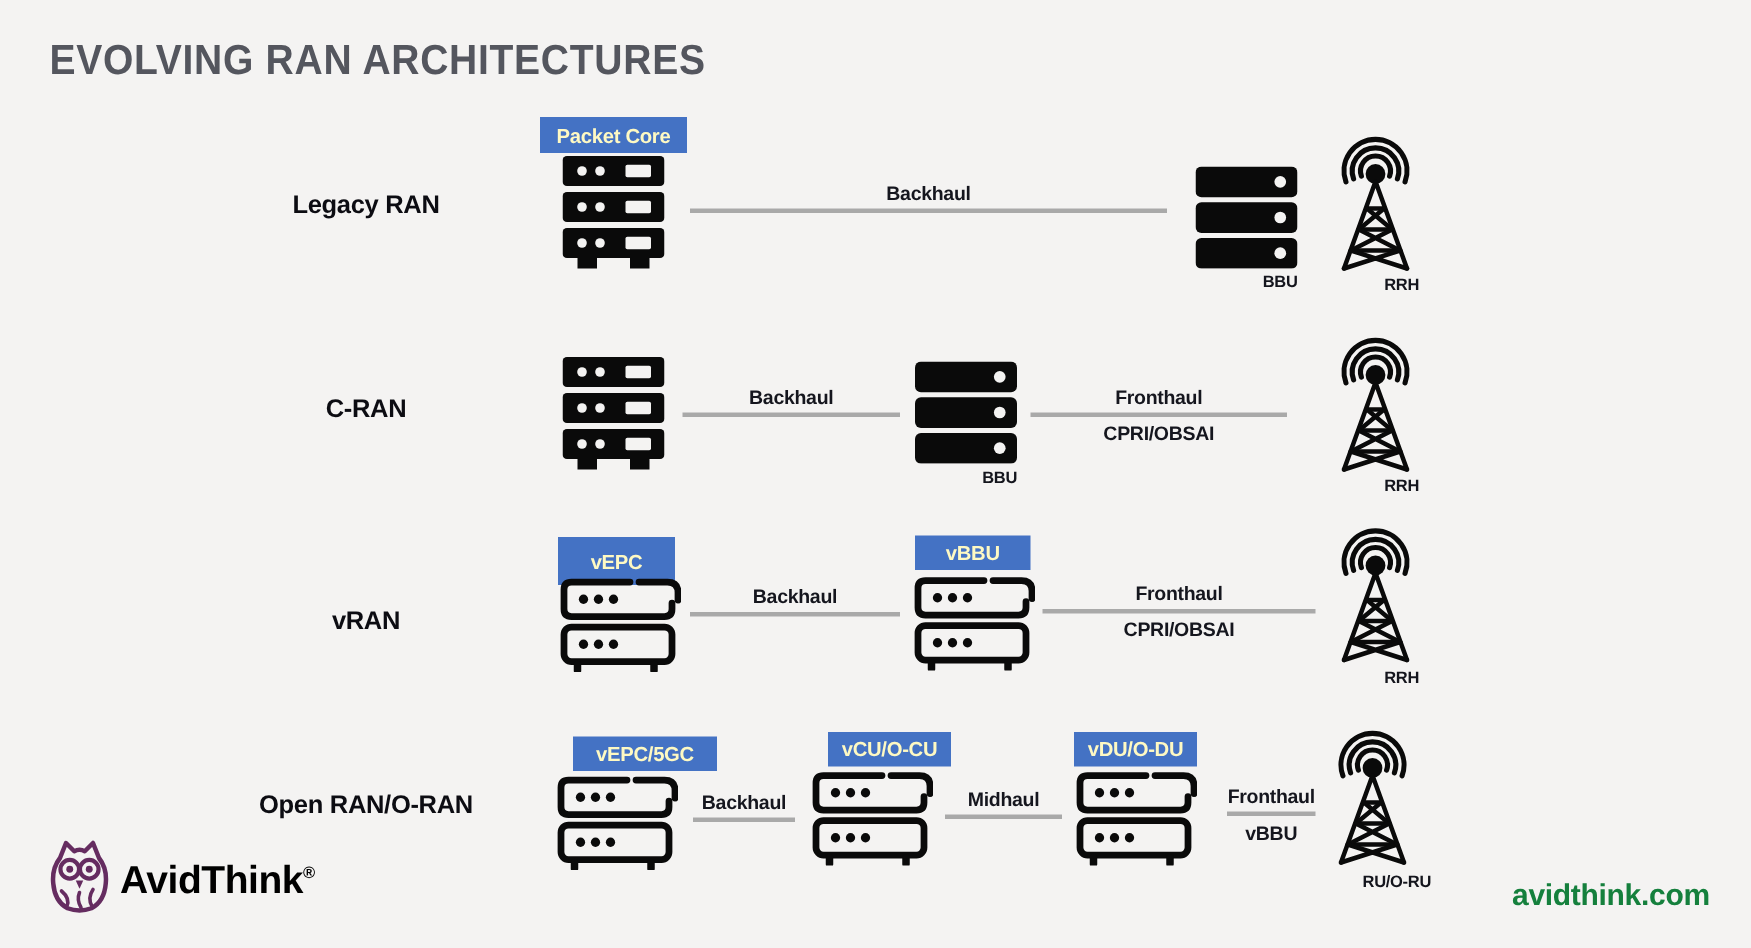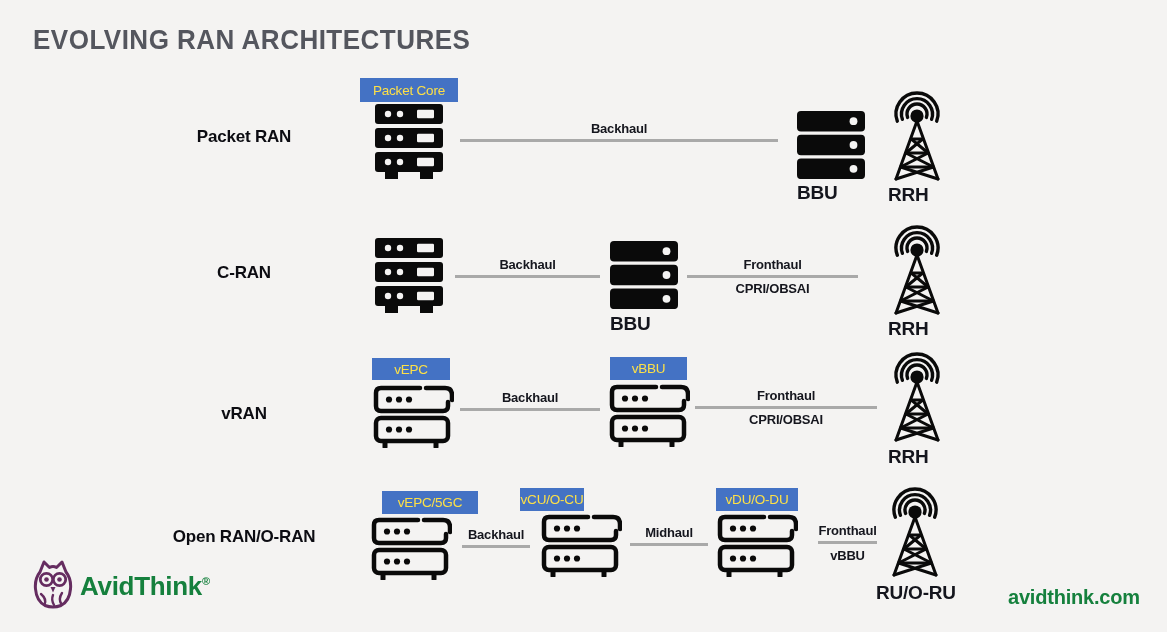--- a/index.html
+++ b/index.html
@@ -13,35 +13,35 @@
   .title{
     font-size:28px;font-weight:bold;color:#54565e;
     letter-spacing:.5px;transform:scaleX(.93);transform-origin:left center;
     white-space:nowrap;
   }
   .rowlabel{
     width:200px;text-align:center;font-size:17px;font-weight:bold;
     color:#0c0c12;letter-spacing:-.2px;white-space:nowrap;
   }
   .badge{
-    background:#4472c4;color:#fde047;font-size:13.5px;font-weight:normal;
+    background:#4472c4;color:#fef9c3;font-size:13.5px;font-weight:bold;
     display:flex;align-items:center;justify-content:center;
     letter-spacing:-.2px;white-space:nowrap;
   }
   .hline{background:#a9a9a9;height:3px;}
   .linklabel{
     text-align:center;font-size:13px;color:#15161e;font-weight:bold;
     letter-spacing:-.2px;white-space:nowrap;
   }
   .caption{
-    text-align:left;font-size:19px;color:#14151d;font-weight:bold;
+    text-align:right;font-size:11px;color:#14151d;font-weight:bold;
     letter-spacing:-.2px;white-space:nowrap;
   }
   .brand{
-    font-size:26px;font-weight:bold;color:#15803d;letter-spacing:-.3px;
+    font-size:26px;font-weight:bold;color:#000000;letter-spacing:-.3px;
     white-space:nowrap;
   }
   .brand sup{font-size:11px;font-weight:bold;}
   .website{font-size:20px;font-weight:bold;color:#15803d;letter-spacing:-.2px;}
   svg{display:block;}
 </style>
 </head>
 <body>
 
 <svg width="0" height="0" style="position:absolute">
@@ -109,21 +109,21 @@
       <path d="M19.5 29 h5 L22 34.5 Z" fill="#652c60"></path>
       <path d="M10 36 Q16 41 13.5 46.5 M22 37 Q20 42 23 47 M31 35 Q27 41 30.5 46.5" fill="none" stroke="#652c60" stroke-width="2.4" stroke-linecap="round"></path>
     </g>
   </defs>
 </svg>
 
 <div>
 
   <div class="abs title" style="left:33px;top:24px">EVOLVING RAN ARCHITECTURES</div>
 
-  <div class="abs rowlabel" style="left:144px;top:127px">Packet RAN</div>
+  <div class="abs rowlabel" style="left:144px;top:127px">Legacy RAN</div>
   <div class="abs rowlabel" style="left:144px;top:263px">C-RAN</div>
   <div class="abs rowlabel" style="left:144px;top:404px">vRAN</div>
   <div class="abs rowlabel" style="left:144px;top:527px">Open RAN/O-RAN</div>
 
   <div class="abs badge" style="left:360px;top:78px;width:98px;height:24px">Packet Core</div>
   <svg class="abs" style="left:375px;top:104px" width="68" height="76" viewBox="0 0 68 76">
       <use href="#server-solid"></use>
     </svg>
 
   <div class="abs linklabel" style="left:460px;top:121px;width:318px">Backhaul</div>
@@ -153,21 +153,21 @@
 
   <div class="abs linklabel" style="left:687px;top:257px;width:171px">Fronthaul</div>
   <div class="abs hline" style="left:687px;top:275px;width:171px"></div>
   <div class="abs linklabel" style="left:687px;top:281px;width:171px">CPRI/OBSAI</div>
 
   <svg class="abs" style="left:888px;top:217px" width="58" height="100" viewBox="0 0 58 100">
       <use href="#radio-tower"></use>
     </svg>
   <div class="abs caption" style="left:888px;top:318px;width:58px">RRH</div>
 
-  <div class="abs badge" style="left:372px;top:358px;width:78px;height:22px">vEPC</div>
+  <div class="abs badge" style="left:372px;top:358px;width:78px;height:32px">vEPC</div>
   <svg class="abs" style="left:370px;top:384px" width="84" height="64" viewBox="0 0 80 64">
       <use href="#server-outline"></use>
     </svg>
 
   <div class="abs linklabel" style="left:460px;top:390px;width:140px">Backhaul</div>
   <div class="abs hline" style="left:460px;top:408px;width:140px"></div>
 
   <div class="abs badge" style="left:610px;top:357px;width:77px;height:23px">vBBU</div>
   <svg class="abs" style="left:606px;top:383px" width="84" height="64" viewBox="0 0 80 64">
       <use href="#server-outline"></use>
@@ -183,21 +183,21 @@
   <div class="abs caption" style="left:888px;top:446px;width:58px">RRH</div>
 
   <div class="abs badge" style="left:382px;top:491px;width:96px;height:23px">vEPC/5GC</div>
   <svg class="abs" style="left:368px;top:516px" width="84" height="64" viewBox="0 0 80 64">
       <use href="#server-outline"></use>
     </svg>
 
   <div class="abs linklabel" style="left:462px;top:527px;width:68px">Backhaul</div>
   <div class="abs hline" style="left:462px;top:545px;width:68px"></div>
 
-  <div class="abs badge" style="left:520px;top:488px;width:64px;height:23px">vCU/O-CU</div>
+  <div class="abs badge" style="left:552px;top:488px;width:82px;height:23px">vCU/O-CU</div>
   <svg class="abs" style="left:538px;top:513px" width="84" height="64" viewBox="0 0 80 64">
       <use href="#server-outline"></use>
     </svg>
 
   <div class="abs linklabel" style="left:630px;top:525px;width:78px">Midhaul</div>
   <div class="abs hline" style="left:630px;top:543px;width:78px"></div>
 
   <div class="abs badge" style="left:716px;top:488px;width:82px;height:23px">vDU/O-DU</div>
   <svg class="abs" style="left:714px;top:513px" width="84" height="64" viewBox="0 0 80 64">
       <use href="#server-outline"></use>

